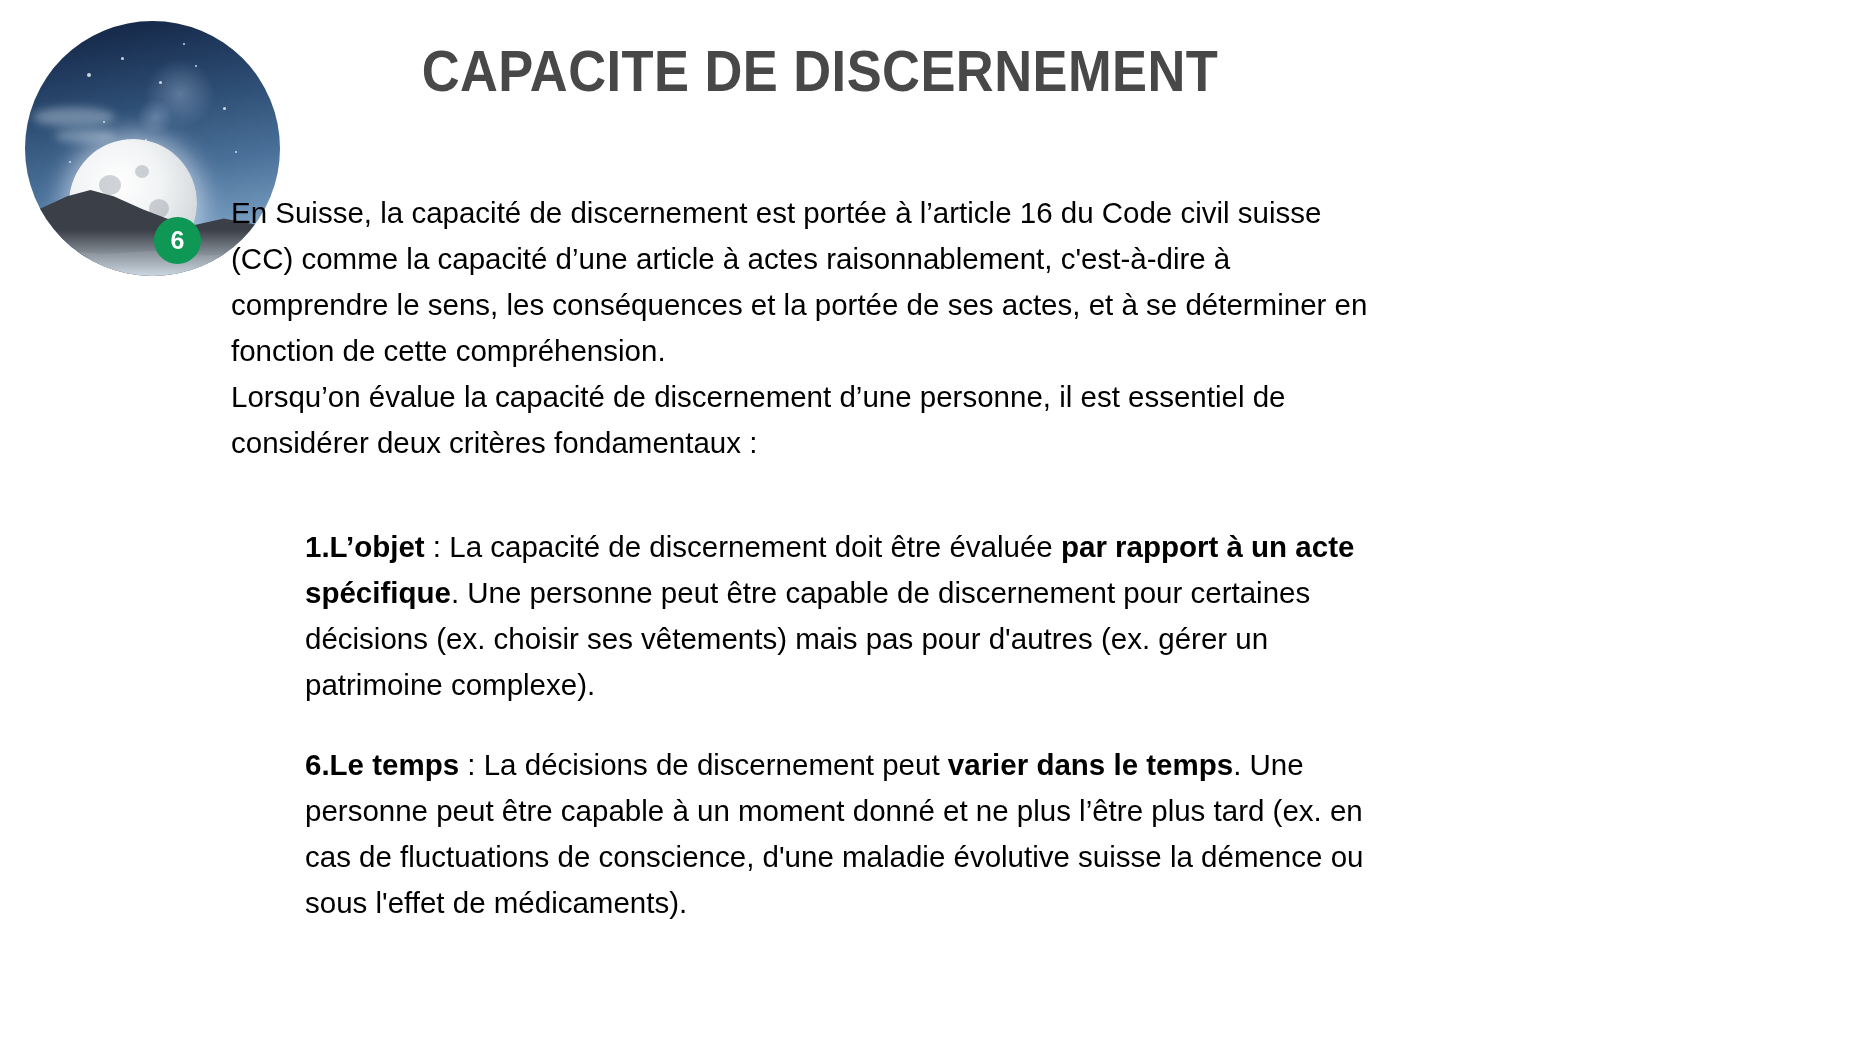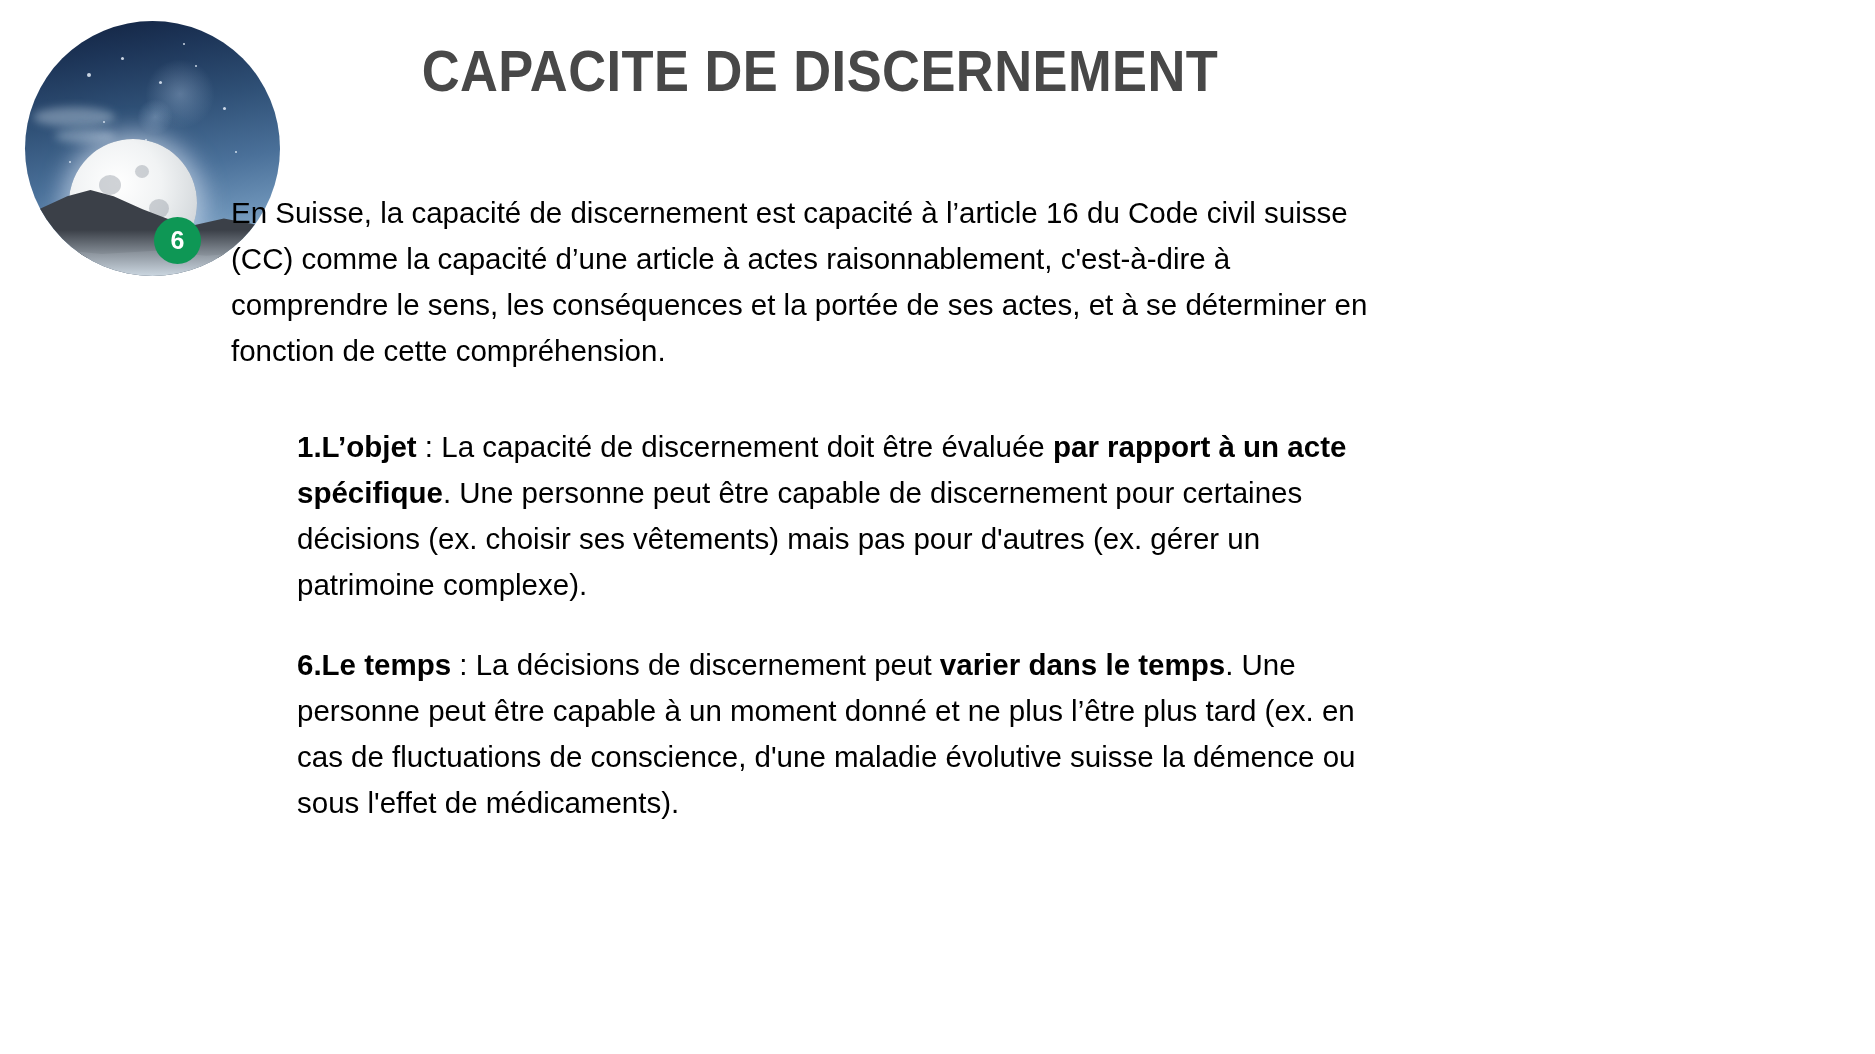--- a/index.html
+++ b/index.html
@@ -144,21 +144,21 @@
     color: #000000;
     font-size: 29.5px;
     line-height: 46px;
   }
   .para {
     margin: 0;
   }
   .para b { font-weight: normal; }
 
   .list {
-    margin: 8px;
+    margin: 16px;
     padding: 0;
     list-style: none;
   }
   .list-item {
     margin: 0 0 0 58px;
     padding: 0;
     width: 1090px;
   }
   .spacer-sm { height: 34px; }
   .spacer-md { height: 42px; }
@@ -199,22 +199,23 @@
     </div>
     <div class="green-dot" style="left:129px;top:196px;">
       <span>6</span>
     </div>
   </div>
 
   <div class="slide-title">CAPACITE DE DISCERNEMENT</div>
 
   <div class="body-block">
 
-    <p class="para"><span>En Suisse, la </span><b>capacité de discernement</b><span> est capacité à l’</span><b>article 16 du Code civil suisse (CC)</b><span> comme la capacité d’une article à </span><b>actes raisonnablement</b><span>, c'est-à-dire à comprendre le sens, les conséquences et la portée de ses actes, et à se déterminer en fonction de cette compréhension.</span></p>
-
+    <p class="para"><span>En Suisse, la </span><b>capacité de discernement</b><span> est portée à l’</span><b>article 16 du Code civil suisse (CC)</b><span> comme la capacité d’une article à </span><b>actes raisonnablement</b><span>, c'est-à-dire à comprendre le sens, les conséquences et la portée de ses actes, et à se déterminer en fonction de cette compréhension.</span></p>
+
+    <p class="para"><span>Lorsqu’on évalue la </span><b>capacité de discernement</b><span> d’une personne, il est essentiel de considérer deux critères fondamentaux :</span></p>
 
     <div class="spacer-md"></div>
 
     <ul class="list">
       <li class="list-item"><b class="lead">1.L’objet</b><span> : La capacité de discernement doit être évaluée </span><b>par rapport à un acte spécifique</b><span>. Une personne peut être capable de discernement pour certaines décisions (ex. choisir ses vêtements) mais pas pour d'autres (ex. gérer un patrimoine complexe).</span></li>
 
       <div class="spacer-sm"></div>
 
       <li class="list-item"><b class="lead">6.Le temps</b><span> : La décisions de discernement peut </span><b>varier dans le temps</b><span>. Une personne peut être capable à un moment donné et ne plus l’être plus tard (ex. en cas de fluctuations de conscience, d'une maladie évolutive suisse la démence ou sous l'effet de médicaments).</span></li>
     </ul>

